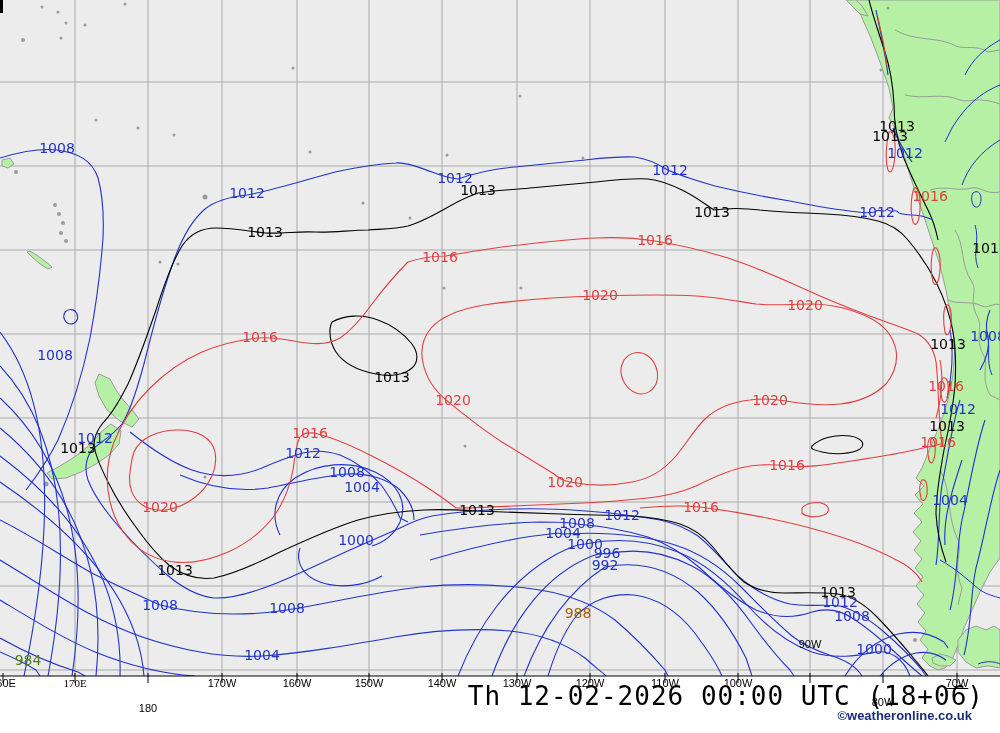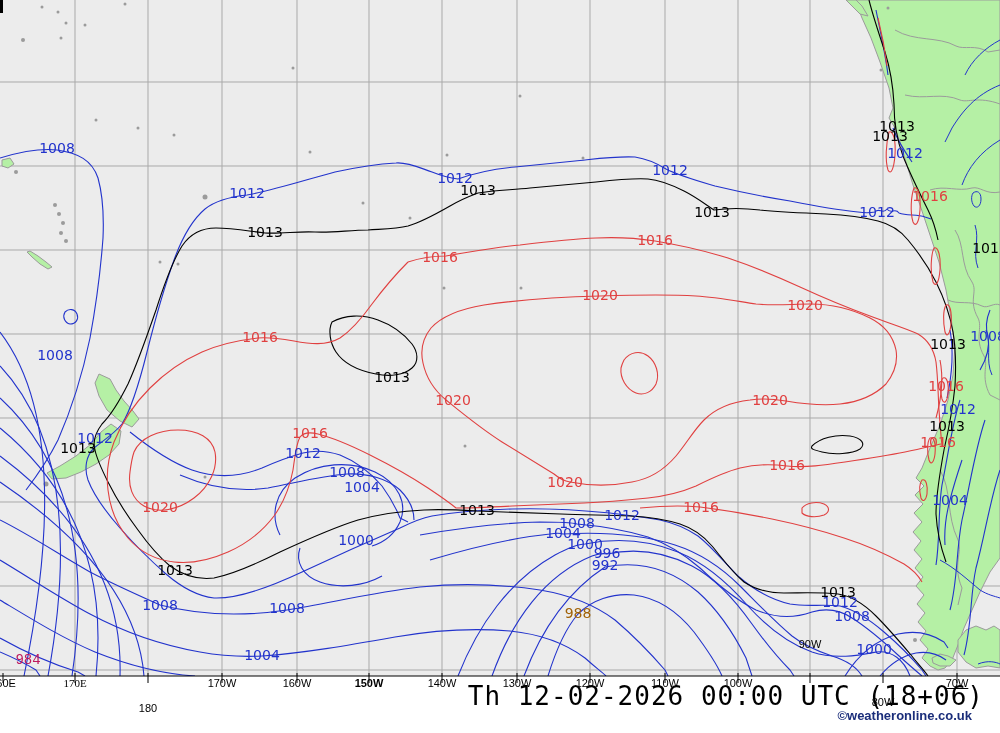--- a/index.html
+++ b/index.html
@@ -198,21 +198,21 @@
       <span class="clabel" style="left: 622px; top: 515px; color: rgb(34, 51, 204);">1012</span>
       <span class="clabel" style="left: 577px; top: 523px; color: rgb(34, 51, 204);">1008</span>
       <span class="clabel" style="left: 563px; top: 533px; color: rgb(34, 51, 204);">1004</span>
       <span class="clabel" style="left: 585px; top: 544px; color: rgb(34, 51, 204);">1000</span>
       <span class="clabel" style="left: 607px; top: 553px; color: rgb(34, 51, 204);">996</span>
       <span class="clabel" style="left: 605px; top: 565px; color: rgb(34, 51, 204);">992</span>
       <span class="clabel" style="left: 578px; top: 613px; color: #a16207;">988</span>
       <span class="clabel" style="left: 160px; top: 605px; color: rgb(34, 51, 204);">1008</span>
       <span class="clabel" style="left: 287px; top: 608px; color: rgb(34, 51, 204);">1008</span>
       <span class="clabel" style="left: 262px; top: 655px; color: rgb(34, 51, 204);">1004</span>
-      <span class="clabel" style="left: 28px; top: 660px; color: #be185d; font-family: Liberation Mono, monospace;">984</span>
+      <span class="clabel" style="left: 28px; top: 660px; color: #4d7c0f;">984</span>
       <span class="clabel" style="left: 840px; top: 602px; color: rgb(34, 51, 204);">1012</span>
       <span class="clabel" style="left: 852px; top: 616px; color: rgb(34, 51, 204);">1008</span>
       <span class="clabel" style="left: 874px; top: 649px; color: rgb(34, 51, 204);">1000</span>
       <span class="clabel" style="left: 265px; top: 232px; color: rgb(0, 0, 0);">1013</span>
       <span class="clabel" style="left: 478px; top: 190px; color: rgb(0, 0, 0);">1013</span>
       <span class="clabel" style="left: 712px; top: 212px; color: rgb(0, 0, 0);">1013</span>
       <span class="clabel" style="left: 890px; top: 136px; color: rgb(0, 0, 0);">1013</span>
       <span class="clabel" style="left: 897px; top: 126px; color: rgb(0, 0, 0);">1013</span>
       <span class="clabel" style="left: 948px; top: 344px; color: rgb(0, 0, 0);">1013</span>
       <span class="clabel" style="left: 947px; top: 426px; color: rgb(0, 0, 0);">1013</span>
@@ -237,21 +237,21 @@
       <span class="clabel" style="left: 930px; top: 196px; color: rgb(224, 64, 64);">1016</span>
       <span class="clabel" style="left: 946px; top: 386px; color: rgb(224, 64, 64);">1016</span>
       <span class="clabel" style="left: 938px; top: 442px; color: rgb(224, 64, 64);">1016</span>
     </div>
   <div id="ticks-layer">
       <span class="tick-label" style="left: 3px; top: 677px;">160E</span>
       <span class="tick-label" style="left: 75px; top: 677px; font-family: Liberation Serif, serif;">170E</span>
       <span class="tick-label" style="left: 148px; top: 661px; margin-top: 41px;">180</span>
       <span class="tick-label" style="left: 222px; top: 677px;">170W</span>
       <span class="tick-label" style="left: 297px; top: 677px;">160W</span>
-      <span class="tick-label" style="left: 369px; top: 677px; font-weight: bold;">150W</span>
+      <span class="tick-label" style="left: 369px; top: 677px;">150W</span>
       <span class="tick-label" style="left: 442px; top: 677px;">140W</span>
       <span class="tick-label" style="left: 517px; top: 677px;">130W</span>
       <span class="tick-label" style="left: 590px; top: 677px;">120W</span>
       <span class="tick-label" style="left: 665px; top: 677px;">110W</span>
       <span class="tick-label" style="left: 738px; top: 677px;">100W</span>
       <span class="tick-label" style="left: 810px; top: 638px;">90W</span>
       <span class="tick-label" style="left: 883px; top: 677px; margin-top: 19px;">80W</span>
       <span class="tick-label" style="left: 957px; top: 677px; text-decoration: underline;">70W</span>
     </div>
   <div class="map-datetime">Th 12-02-2026 00:00 UTC (18+06)</div>

